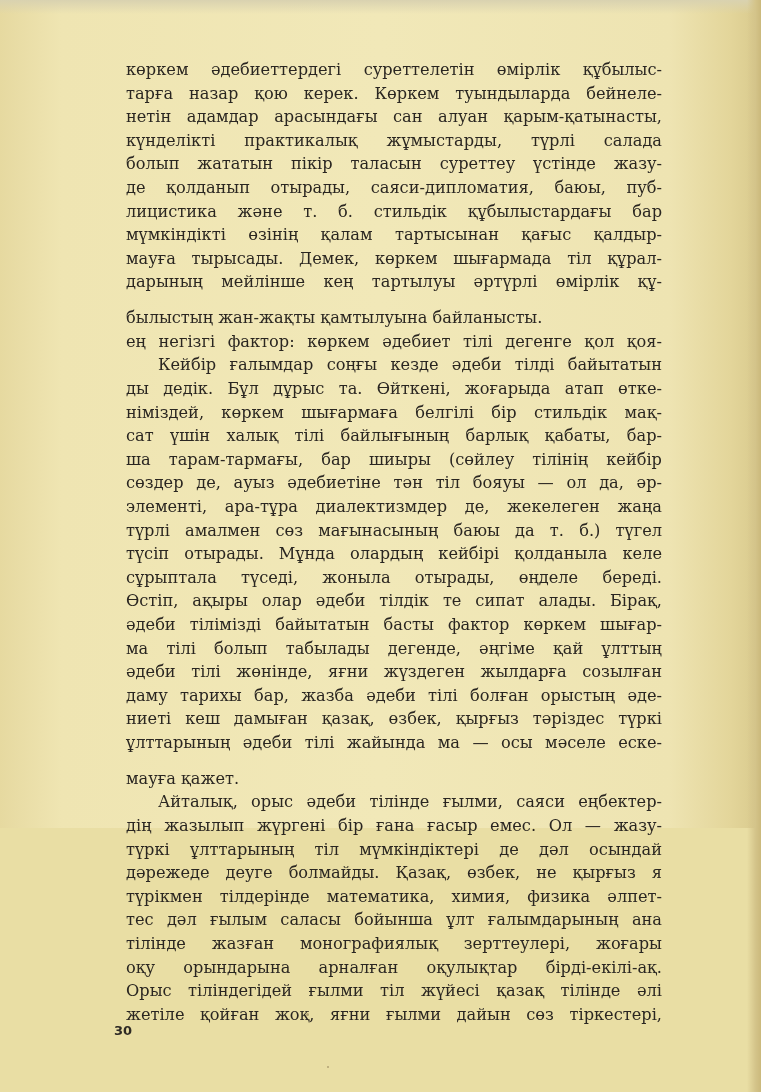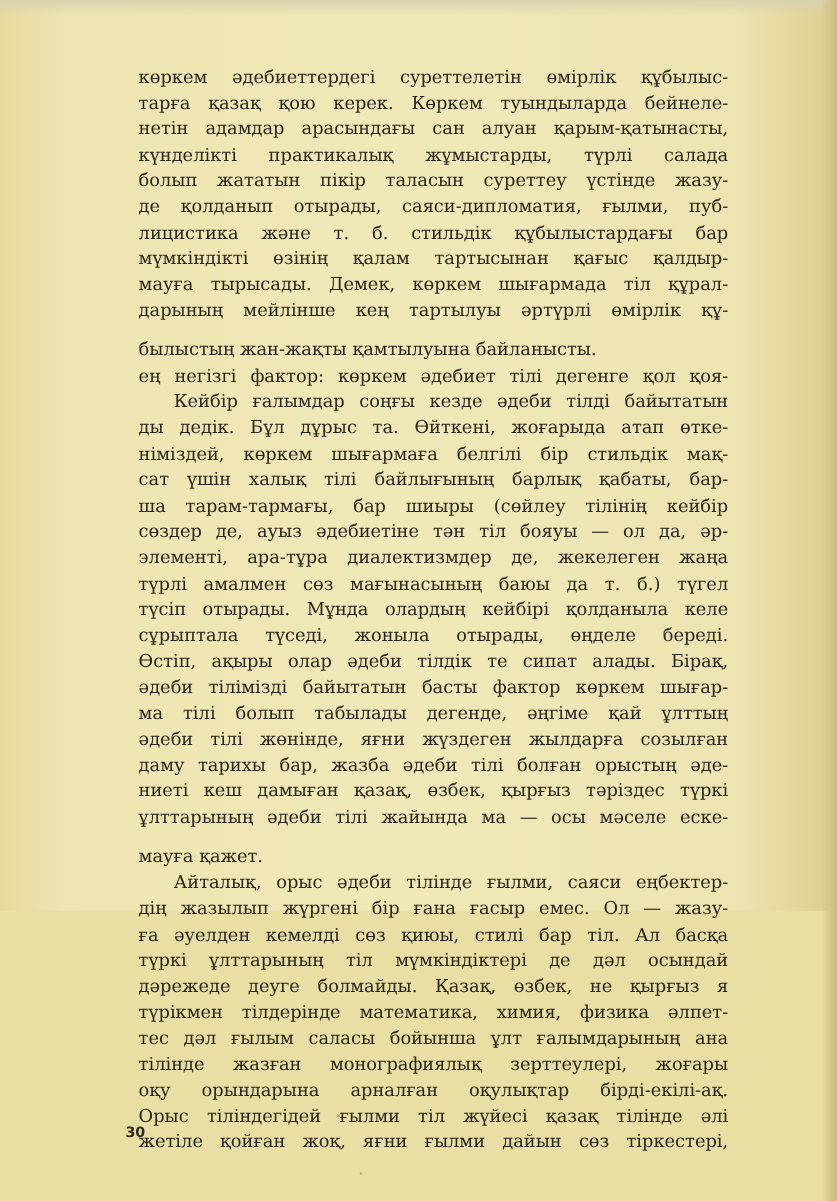--- a/index.html
+++ b/index.html
@@ -44,25 +44,25 @@
 <body>
 
 <div class="page">
   <div class="top-shadow"></div>
   <div class="right-edge"></div>
 
   <div class="text-block">
 
     <div>
       <span class="line">көркем әдебиеттердегі суреттелетін өмірлік құбылыс-</span>
-      <span class="line">тарға қазақ қою керек. Көркем туындыларда бейнеле-</span>
+      <span class="line">тарға назар қою керек. Көркем туындыларда бейнеле-</span>
       <span class="line">нетін адамдар арасындағы сан алуан қарым-қатынасты,</span>
       <span class="line">күнделікті практикалық жұмыстарды, түрлі салада</span>
       <span class="line">болып жататын пікір таласын суреттеу үстінде жазу-</span>
-      <span class="line">де қолданып отырады, саяси-дипломатия, ғылми, пуб-</span>
+      <span class="line">де қолданып отырады, саяси-дипломатия, баюы, пуб-</span>
       <span class="line">лицистика және т. б. стильдік құбылыстардағы бар</span>
       <span class="line">мүмкіндікті өзінің қалам тартысынан қағыс қалдыр-</span>
       <span class="line">мауға тырысады. Демек, көркем шығармада тіл құрал-</span>
       <span class="line">дарының мейлінше кең тартылуы әртүрлі өмірлік құ-</span>
       <span class="line last">былыстың жан-жақты қамтылуына байланысты.</span>
     </div>
 
     <div>
       <span class="line">ең негізгі фактор: көркем әдебиет тілі дегенге қол қоя-</span>
       <span class="line indent">Кейбір ғалымдар соңғы кезде әдеби тілді байытатын</span>
@@ -81,21 +81,20 @@
       <span class="line">әдеби тілі жөнінде, яғни жүздеген жылдарға созылған</span>
       <span class="line">даму тарихы бар, жазба әдеби тілі болған орыстың әде-</span>
       <span class="line">ниеті кеш дамыған қазақ, өзбек, қырғыз тәріздес түркі</span>
       <span class="line">ұлттарының әдеби тілі жайында ма — осы мәселе еске-</span>
       <span class="line last">мауға қажет.</span>
     </div>
 
     <div>
       <span class="line indent">Айталық, орыс әдеби тілінде ғылми, саяси еңбектер-</span>
       <span class="line">дің жазылып жүргені бір ғана ғасыр емес. Ол — жазу-</span>
-      <span class="line">ға әуелден кемелді сөз қиюы, стилі бар тіл. Ал басқа</span>
       <span class="line">түркі ұлттарының тіл мүмкіндіктері де дәл осындай</span>
       <span class="line">дәрежеде деуге болмайды. Қазақ, өзбек, не қырғыз я</span>
       <span class="line">түрікмен тілдерінде математика, химия, физика әлпет-</span>
       <span class="line">тес дәл ғылым саласы бойынша ұлт ғалымдарының ана</span>
       <span class="line">тілінде жазған монографиялық зерттеулері, жоғары</span>
       <span class="line">оқу орындарына арналған оқулықтар бірді-екілі-ақ.</span>
       <span class="line">Орыс тіліндегідей ғылми тіл жүйесі қазақ тілінде әлі</span>
       <span class="line">жетіле қойған жоқ, яғни ғылми дайын сөз тіркестері,</span>
     </div>
   </div>

